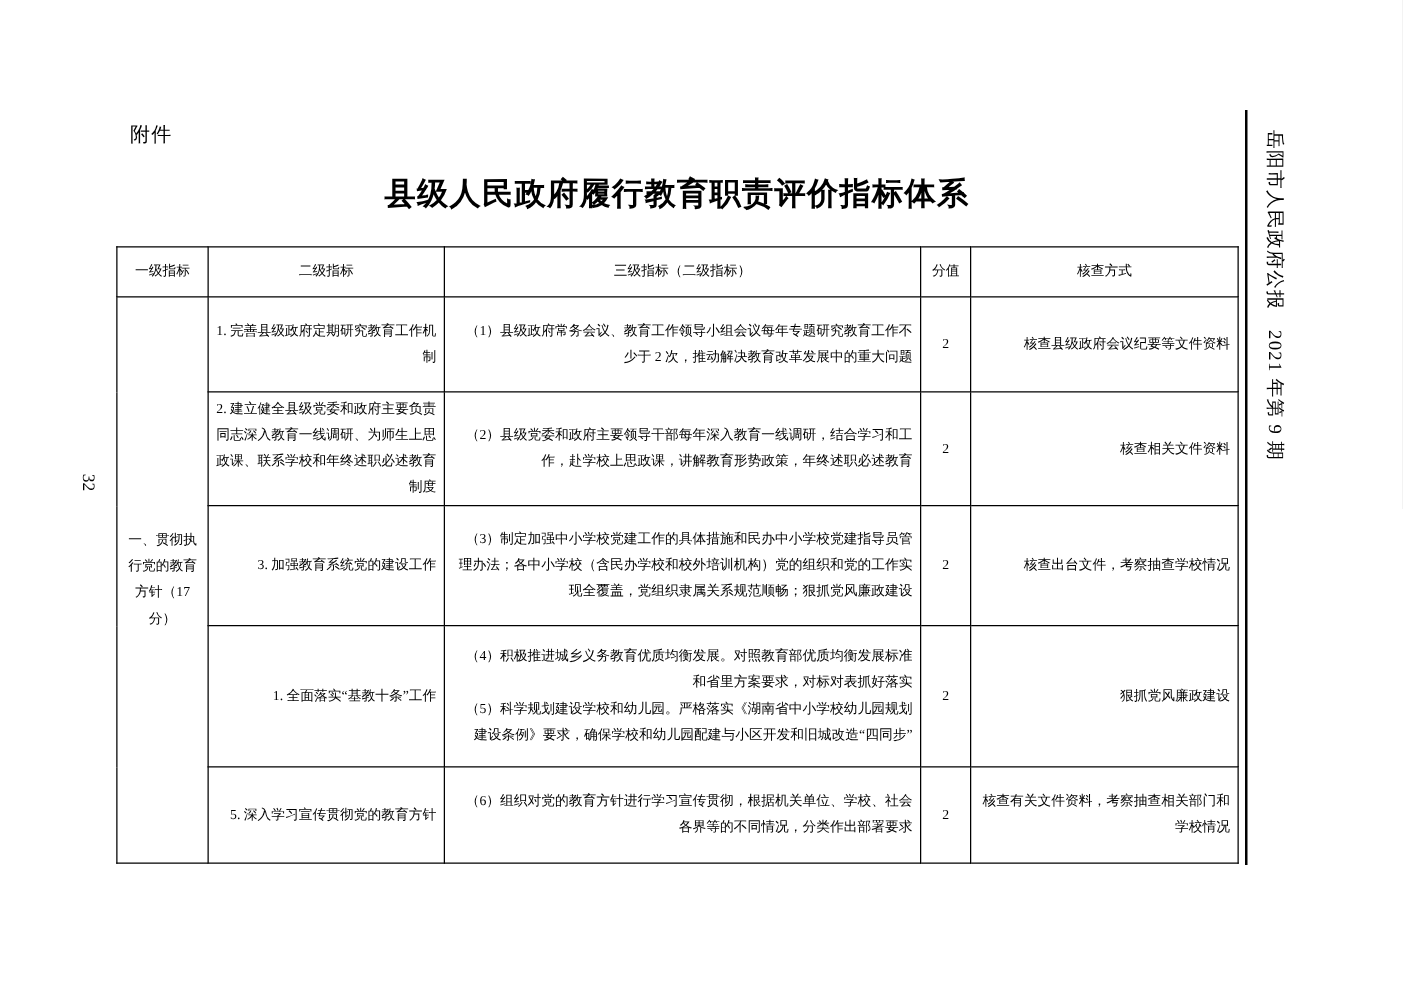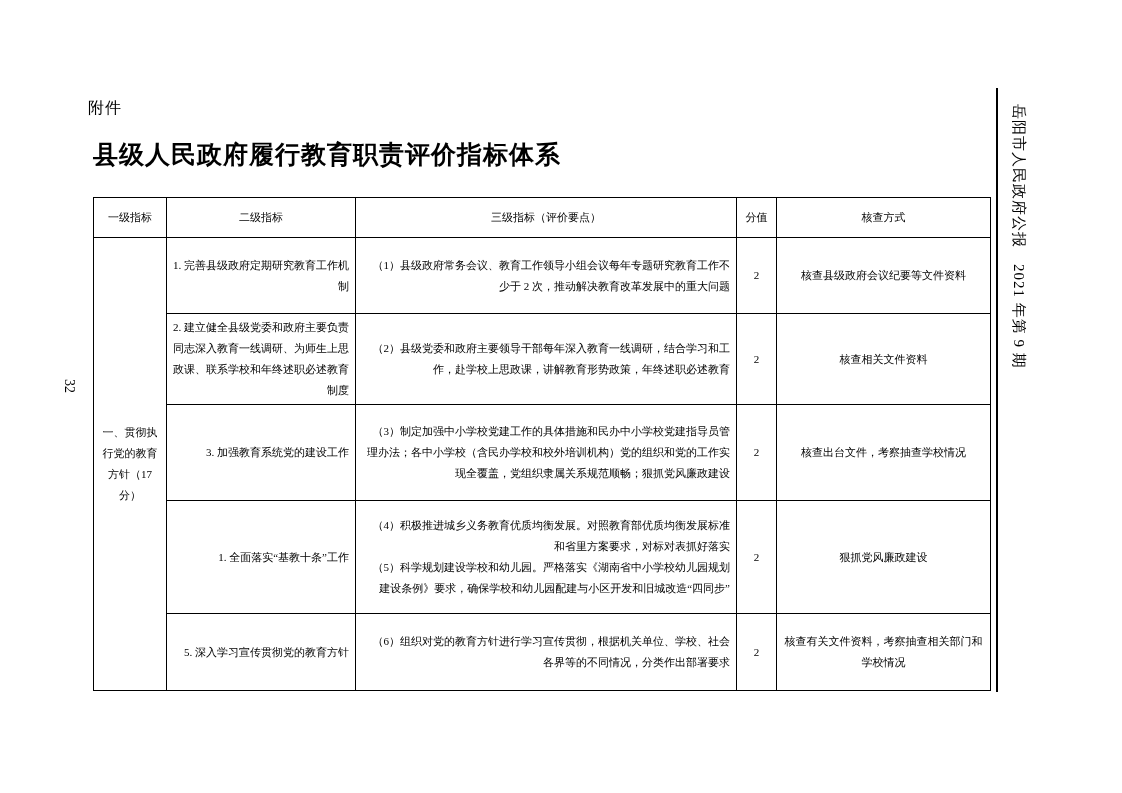--- a/index.html
+++ b/index.html
@@ -5,26 +5,26 @@
   html,body{margin:0;padding:0;background:#e9e9e9;}
   .page{
     position:relative;
     width:1122px;height:793px;
     background:#ffffff;
     font-family:"Liberation Serif","DejaVu Serif",serif;
     color:#000;
     overflow:hidden;
   }
   .attachment{
-    position:absolute;left:88px;top:98px;
+    position:absolute;left:104px;top:98px;
     font-size:16px;letter-spacing:1px;
   }
   .doc-title{
     position:absolute;left:93px;top:138px;width:897px;
-    font-size:25px;font-weight:bold;
+    text-align:center;font-size:25px;font-weight:bold;
     letter-spacing:1px;margin:0;
   }
   table.indicator{
     position:absolute;left:93px;top:197px;
     border-collapse:collapse;table-layout:fixed;
     width:897px;
     font-size:11px;line-height:21px;
   }
   table.indicator col.c1{width:73px;}
   table.indicator col.c2{width:189px;}
@@ -43,21 +43,21 @@
   tr.r1{height:76px;}
   tr.r2{height:91px;}
   tr.r3{height:96px;}
   tr.r4{height:113px;}
   tr.r5{height:77px;}
   td.center, th{text-align:center;}
   td.cell-l1{text-align:center;padding:2px 4px;}
   td.cell-l2{text-align:right;}
   td.cell-l3{text-align:right;white-space:pre-line;padding:3px 7px;}
   td.cell-score{text-align:center;}
-  td.cell-method{text-align:center;padding:3px 7px;}
+  td.cell-method{text-align:right;padding:3px 7px;}
   .side-rule{
     position:absolute;left:996px;top:88px;
     width:2px;height:604px;background:#000;
   }
   .side-caption{
     position:absolute;left:1028px;top:104px;
     transform-origin:0 0;transform:rotate(90deg);
     white-space:nowrap;font-size:15px;letter-spacing:1px;line-height:1.2;
   }
   .page-number{
@@ -80,21 +80,21 @@
       <col class="c1">
         <col class="c2">
         <col class="c3">
         <col class="c4">
         <col class="c5">
     </colgroup>
     <tbody>
       <tr class="hdr">
         <th>一级指标</th>
         <th>二级指标</th>
-        <th>三级指标（评价要点）</th>
+        <th>三级指标（二级指标）</th>
         <th>分值</th>
         <th>核查方式</th>
       </tr>
       <tr class="r1">
         <td class="cell-l1" rowspan="5">一、贯彻执行党的教育方针（17 分）</td>
         <td class="cell-l2">1. 完善县级政府定期研究教育工作机制</td>
         <td class="cell-l3">（1）县级政府常务会议、教育工作领导小组会议每年专题研究教育工作不少于 2 次，推动解决教育改革发展中的重大问题</td>
         <td class="cell-score">2</td>
         <td class="cell-method">核查县级政府会议纪要等文件资料</td>
       </tr>

